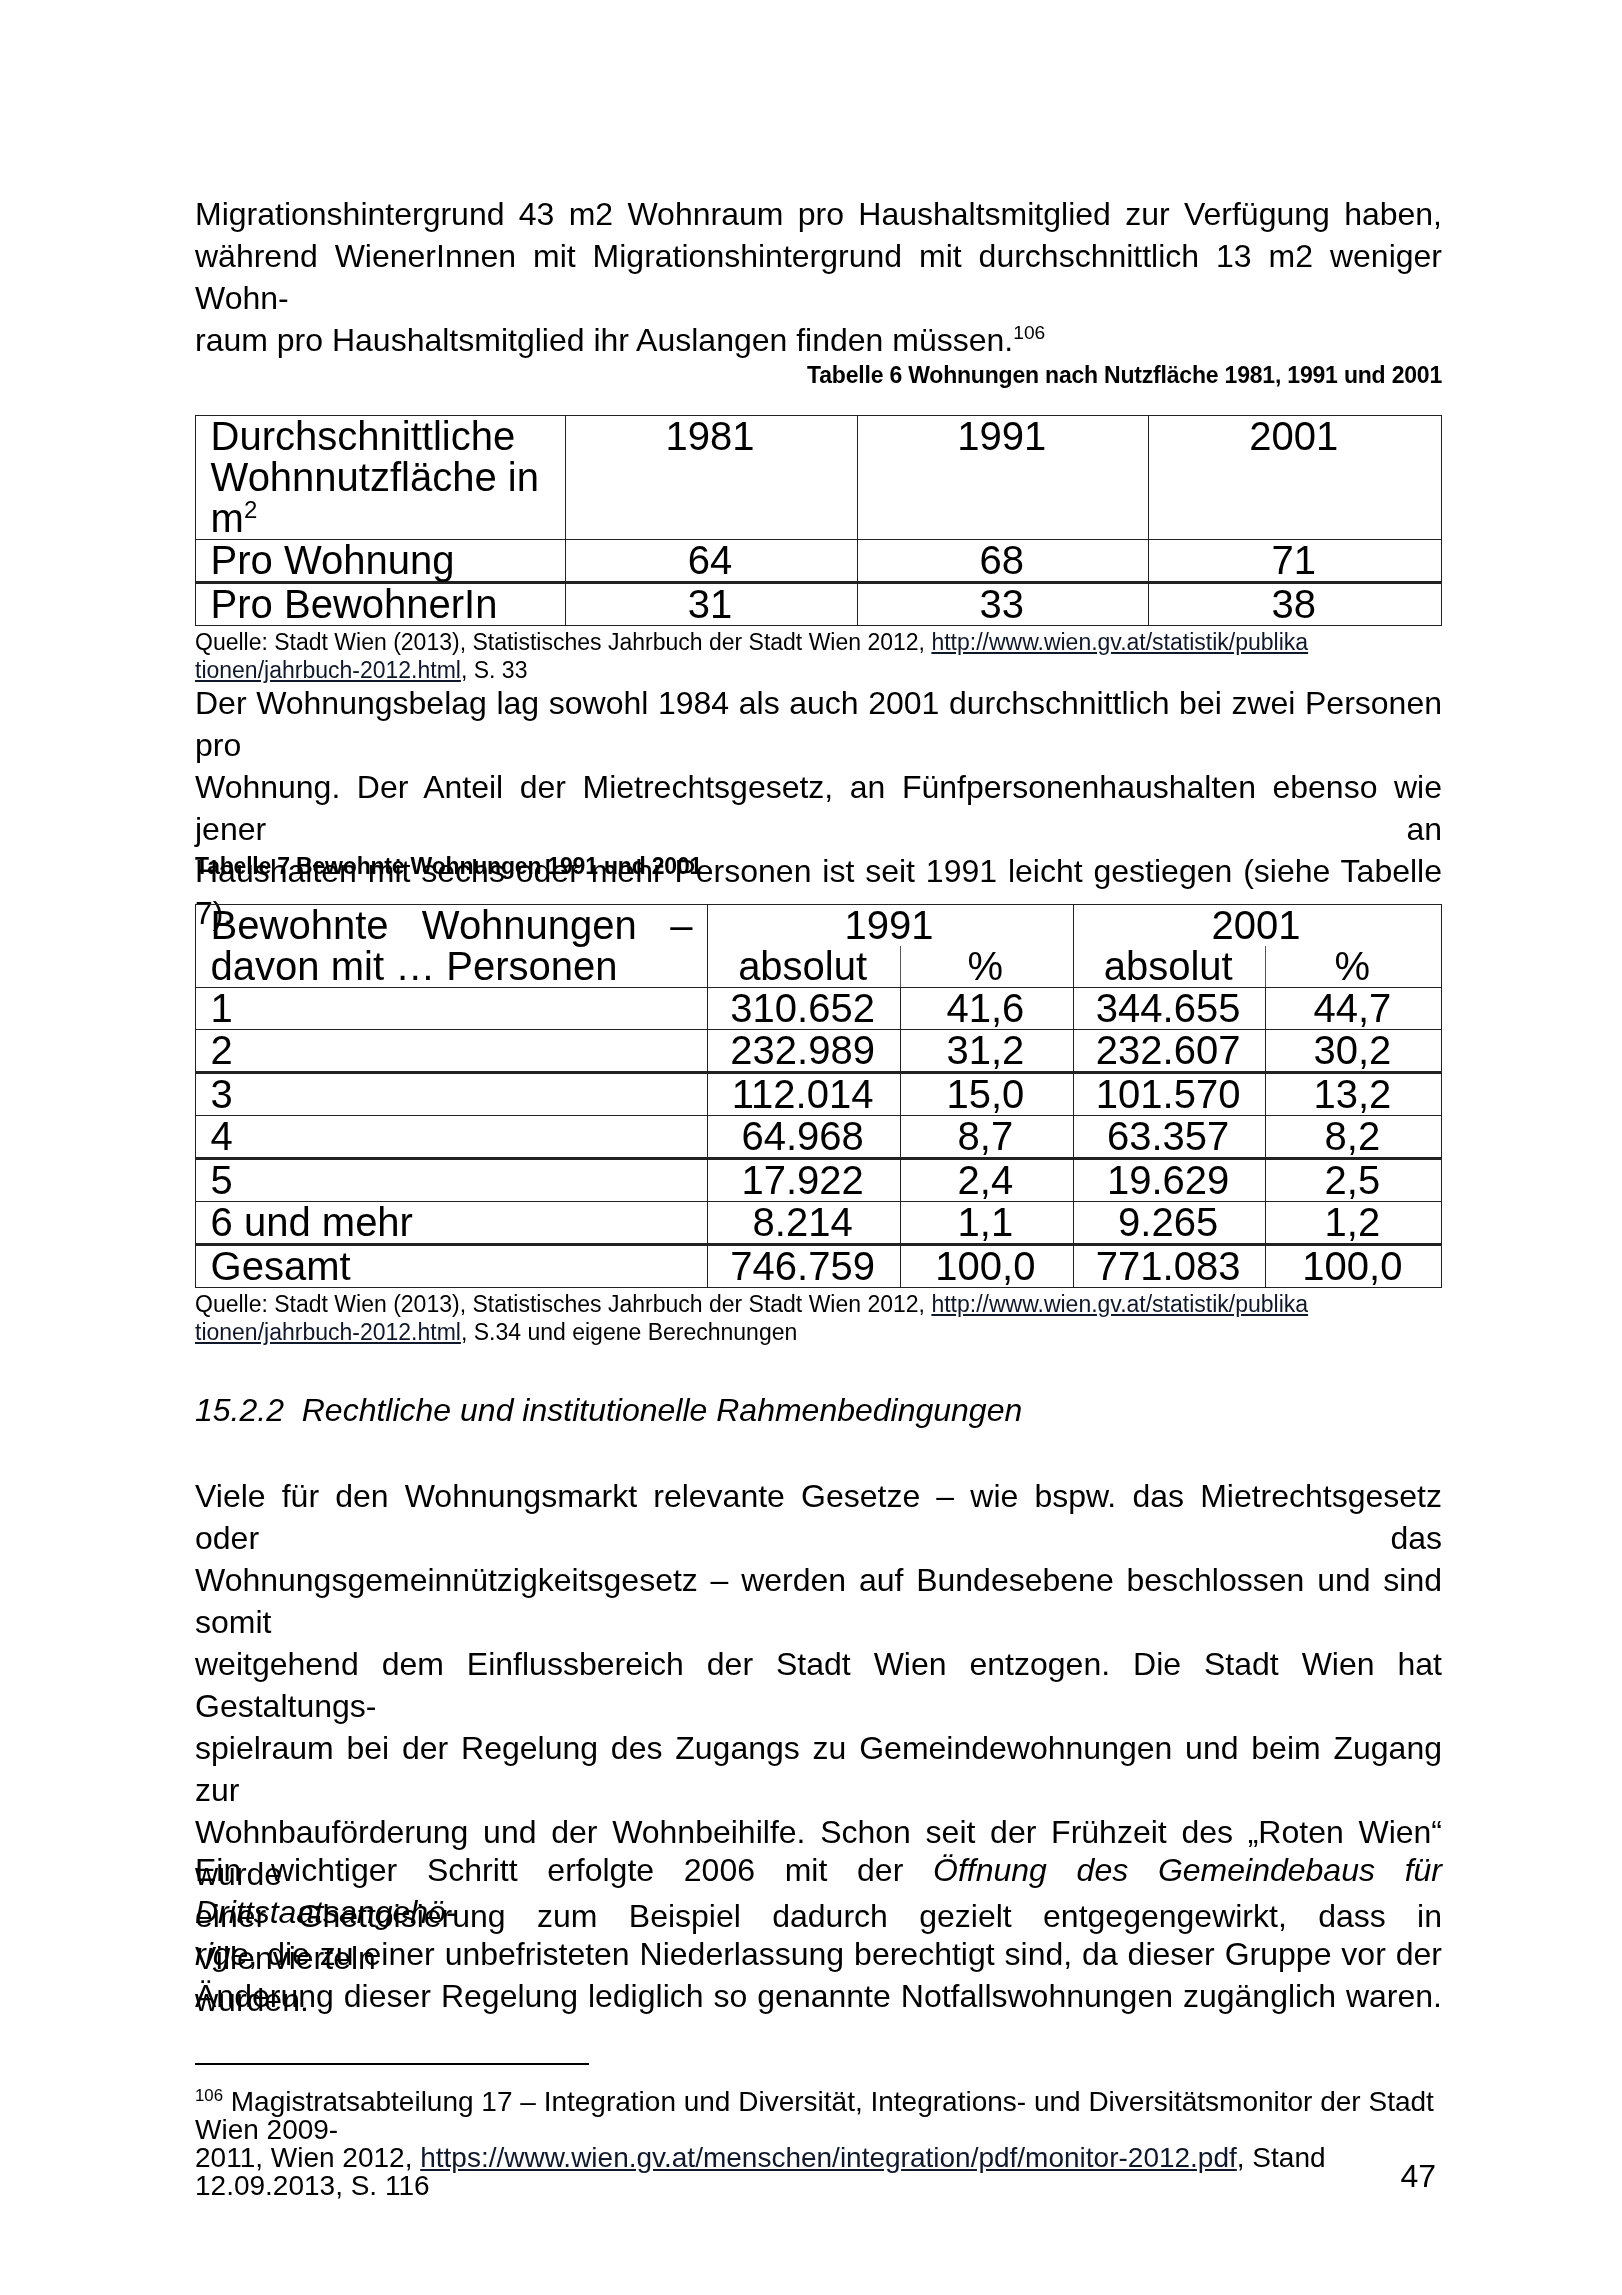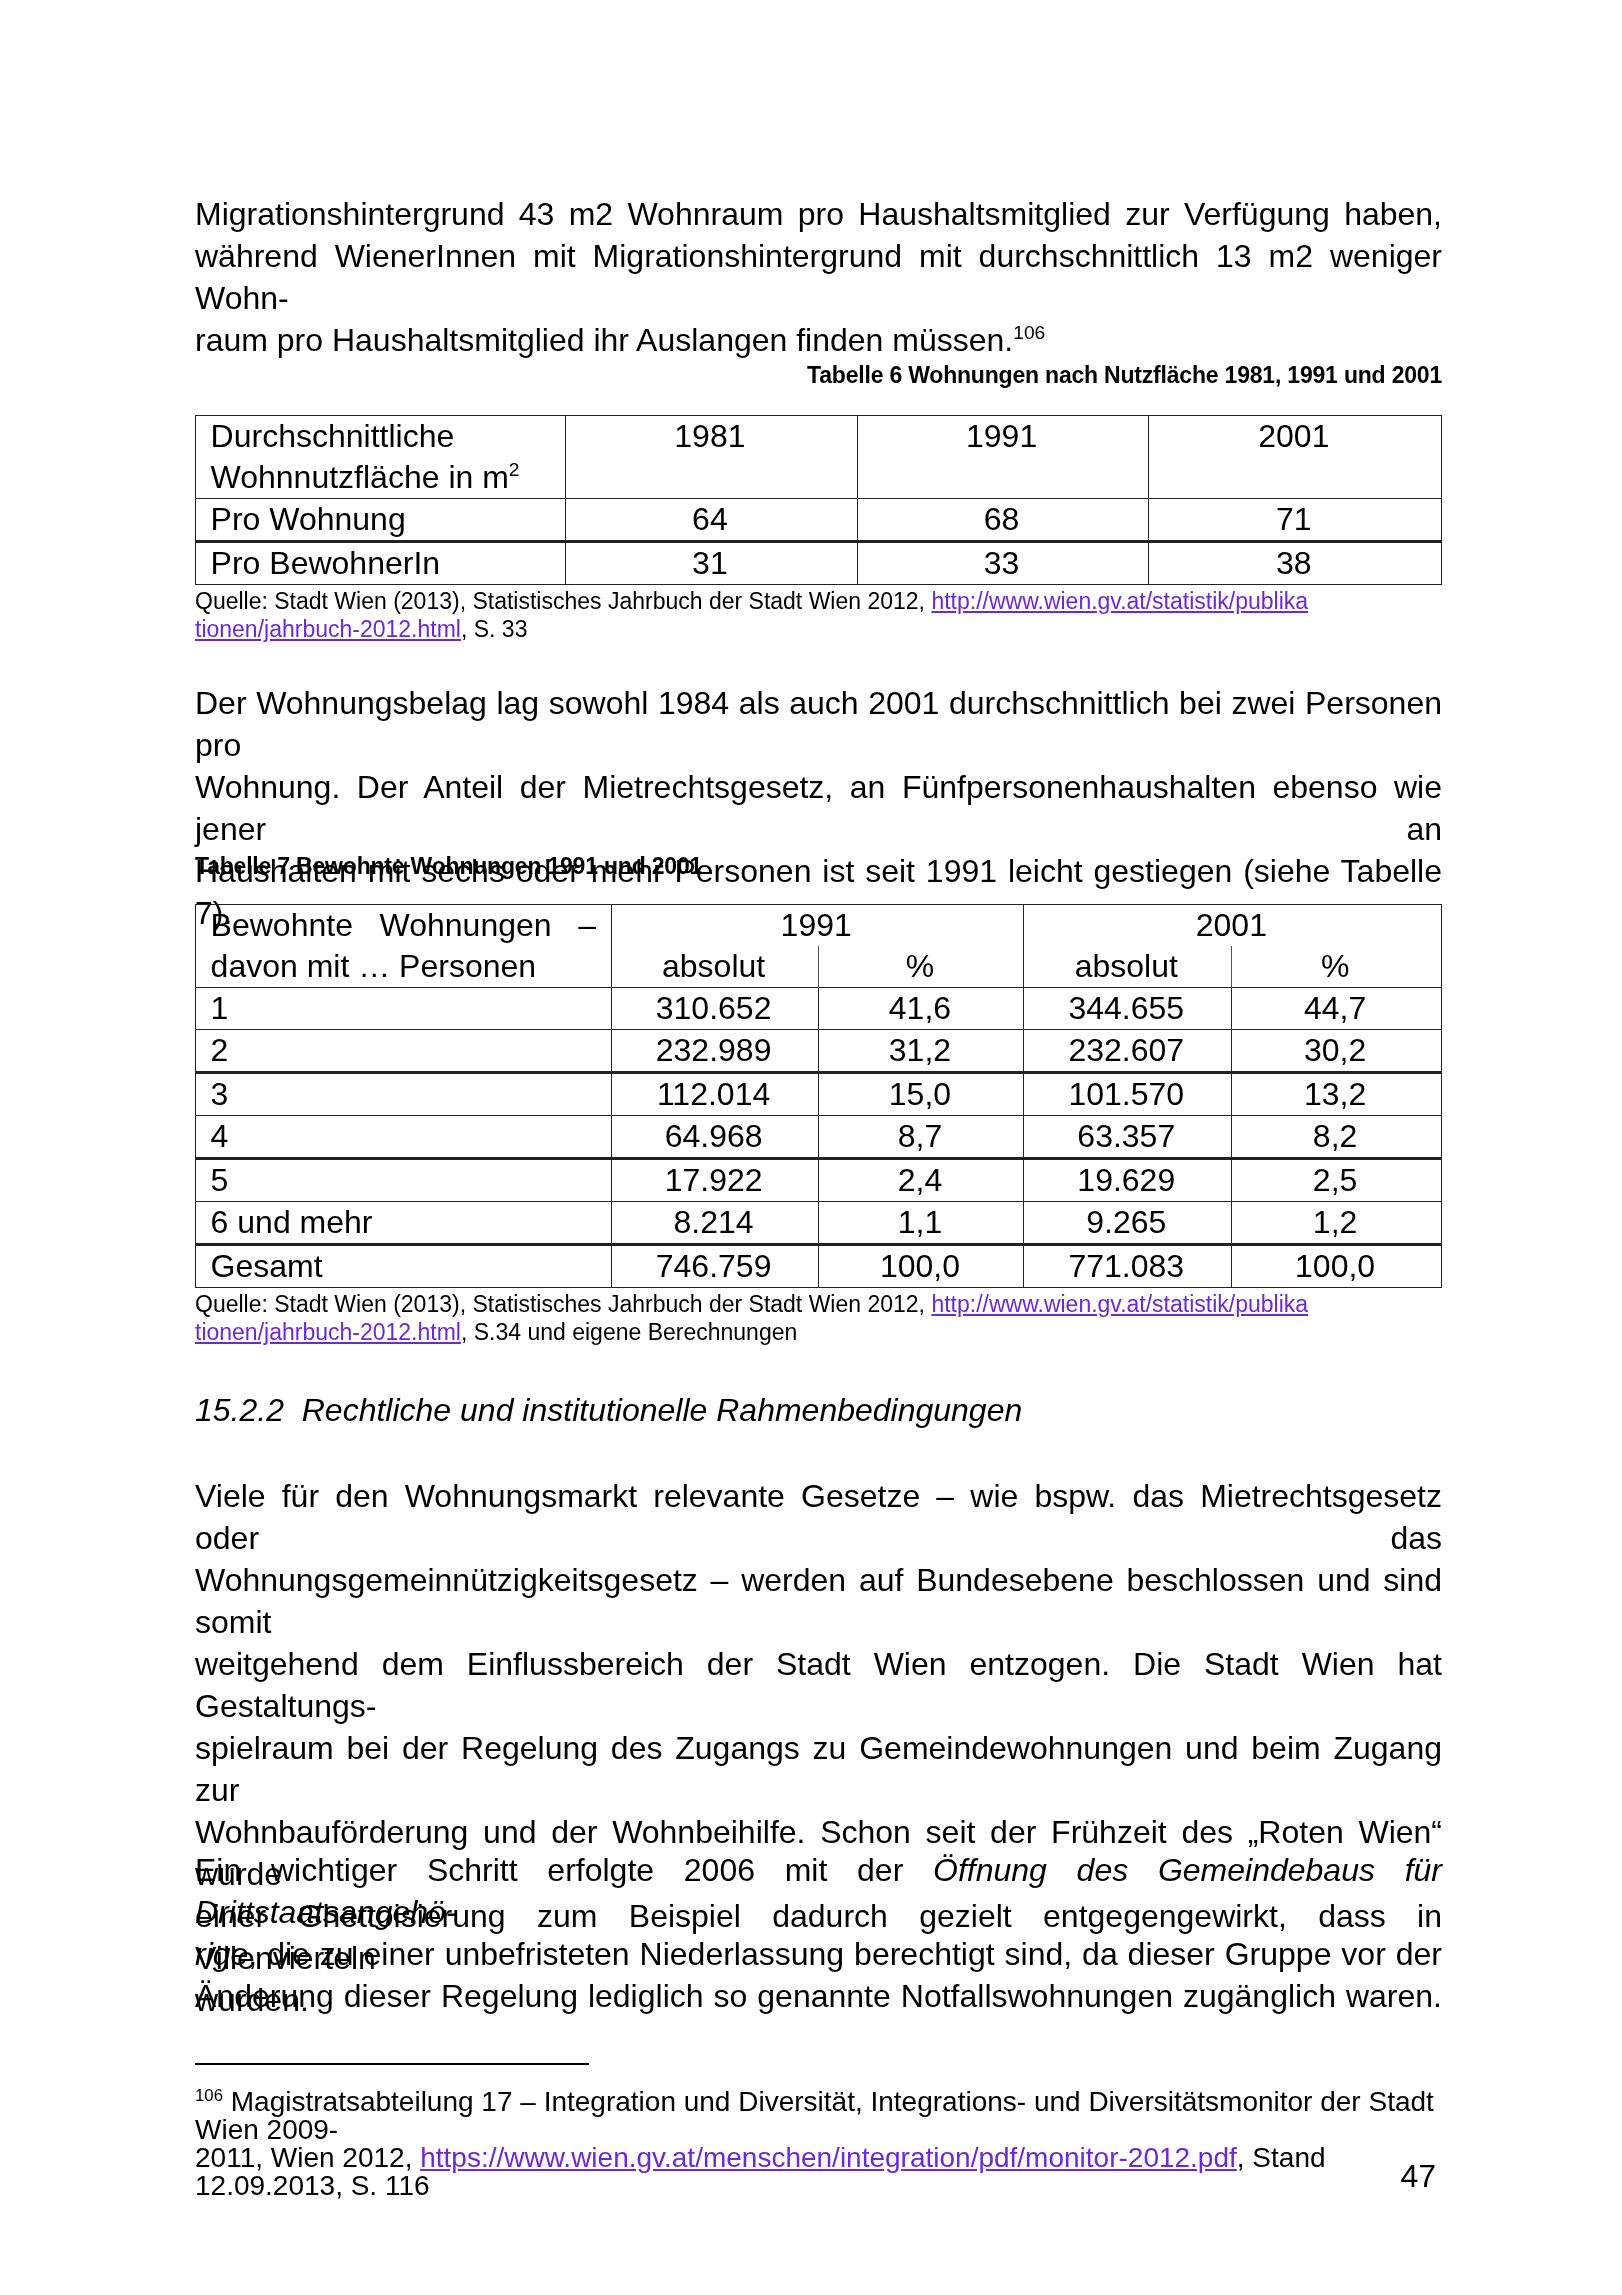--- a/index.html
+++ b/index.html
@@ -3,22 +3,22 @@
 <meta charset="utf-8">
 <style>
   html, body { margin: 0; padding: 0; background: #ffffff; }
   body { width: 1622px; height: 2295px; position: relative; font-family: "Liberation Sans", sans-serif; color: #000; }
   .page { position: absolute; left: 195px; top: 0; width: 1247px; }
   .para { font-size: 32px; line-height: 42px; text-align: justify; margin: 0; }
   .para.last-justify { text-align-last: justify; }
   sup { font-size: 60%; line-height: 0; vertical-align: super; }
   .caption { font-size: 23px; font-weight: bold; letter-spacing: -0.2px; margin: 0; }
   .source { font-size: 23px; line-height: 28px; margin: 0; }
-  a.link { color: #6d28d9; text-decoration: underline; }
-  table.t { border-collapse: collapse; width: 1247px; font-size: 32px; }
+  a.link { color: #0f172a; text-decoration: underline; }
+  table.t { border-collapse: collapse; width: 1247px; font-size: 40px; }
   table.t td { border: 1.6px solid #222; padding: 0 14.6px; line-height: 41px; vertical-align: top; }
   table.t td.num { text-align: center; padding-left: 12px; }
   table.t tr.thick td { border-top-width: 3.2px; }
   table.t7 td.nob-top { border-top: none; }
   table.t7 td.nob-bottom { border-bottom: none; }
   .heading { font-size: 32px; font-style: italic; margin: 0; }
   .footrule { position: absolute; left: 195px; width: 394px; border-top: 2.4px solid #000; }
   .footnote { font-size: 28px; line-height: 28px; margin: 0; }
   .pagenum { position: absolute; right: 186px; font-size: 32px; }
   .it { font-style: italic; }

